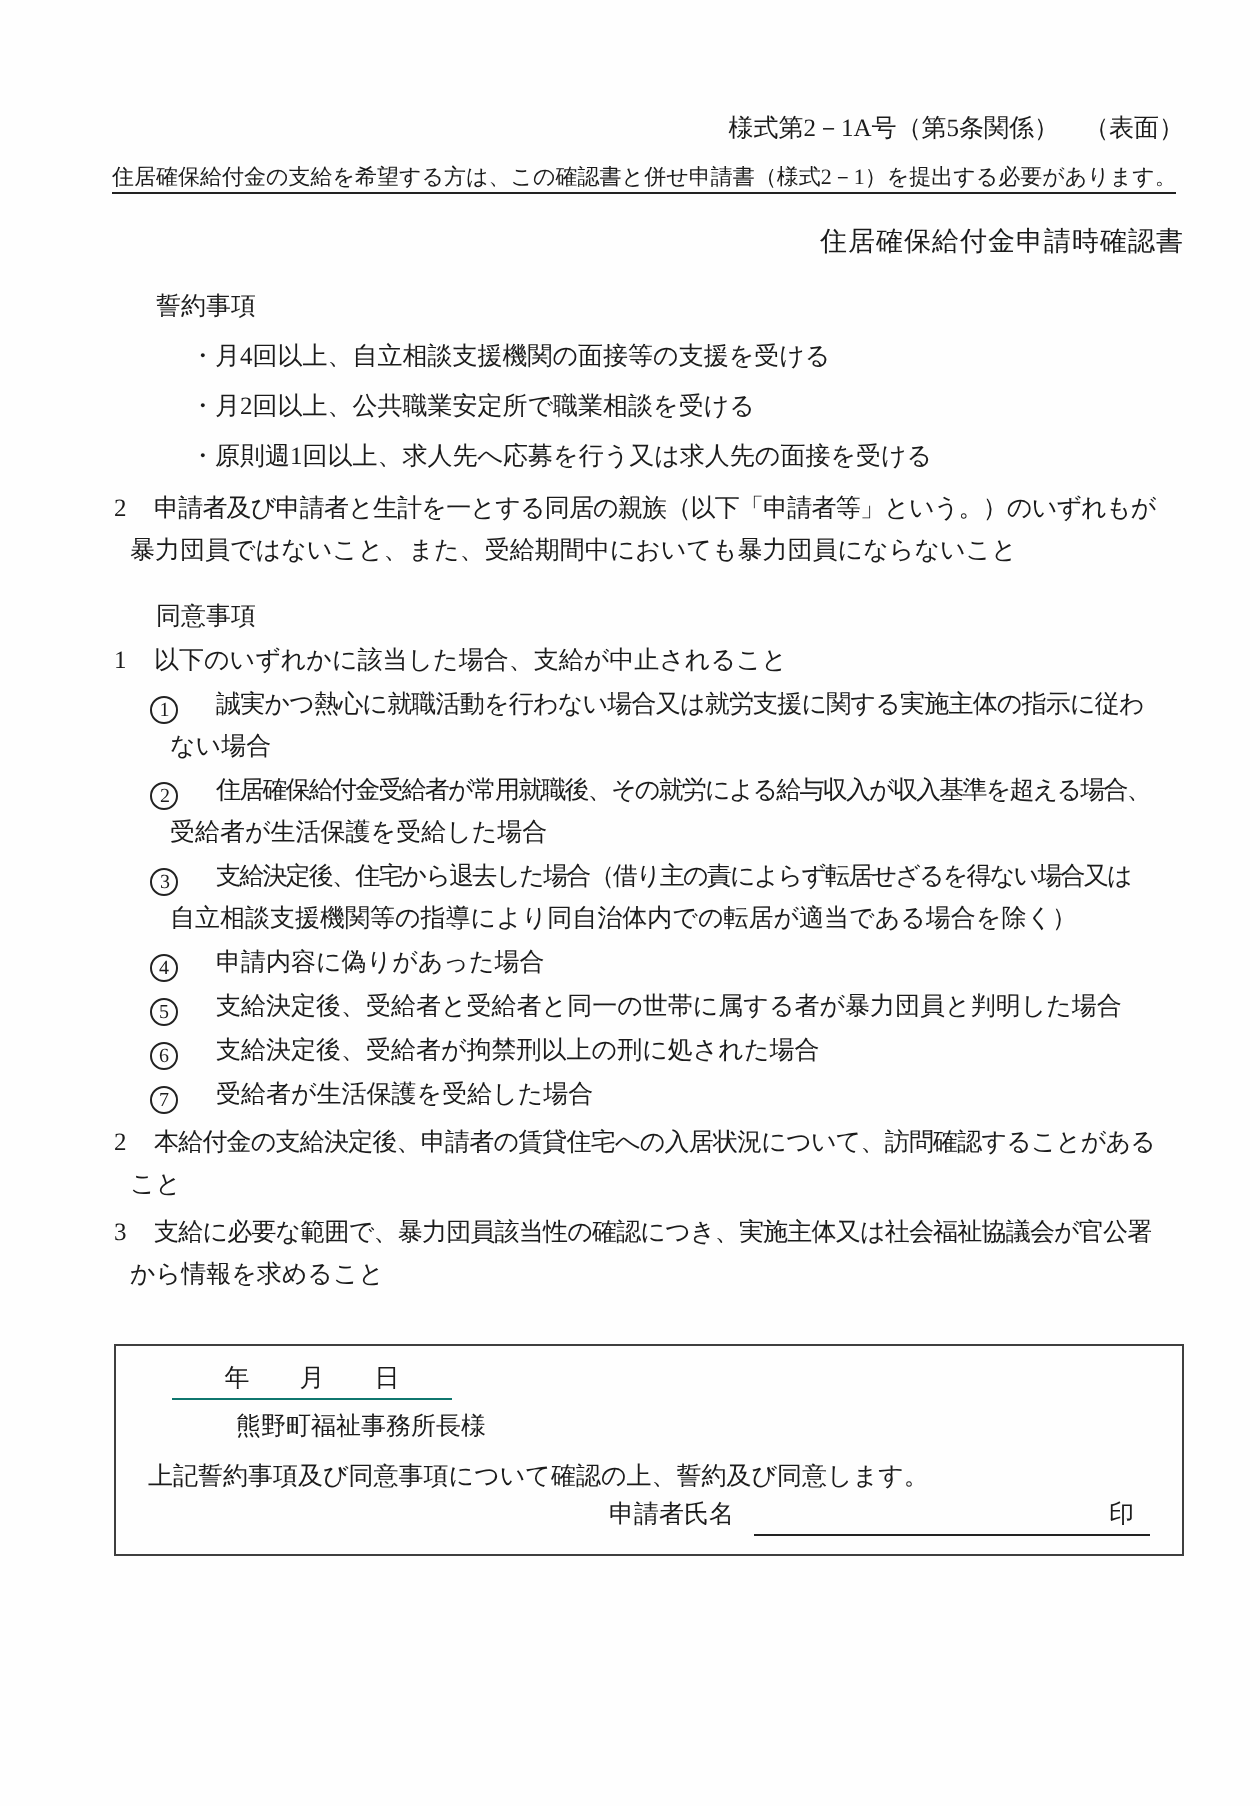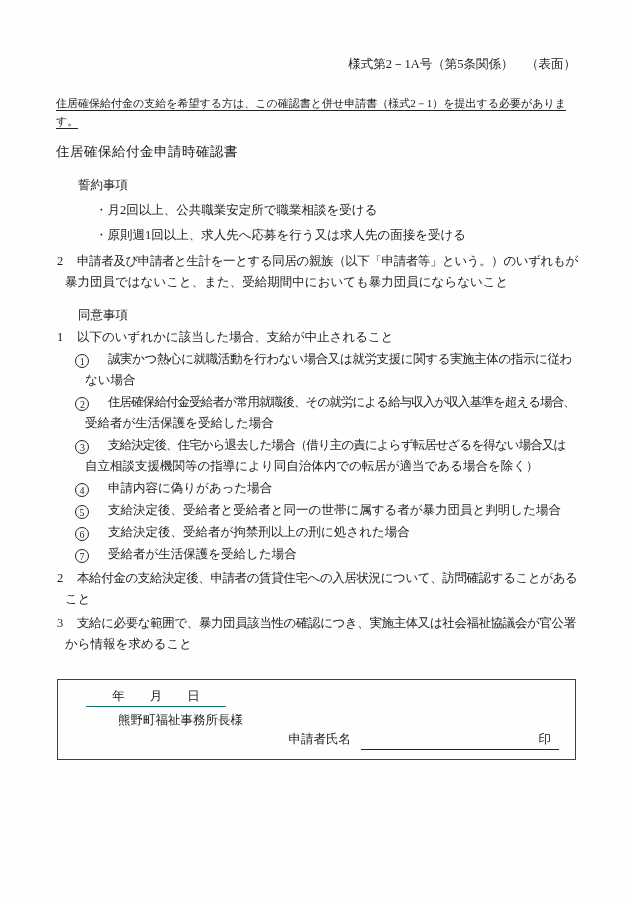--- a/index.html
+++ b/index.html
@@ -9,28 +9,28 @@
     background: #ffffff;
   }
   .page {
     width: 630px;
     height: 903px;
     background: #fefefe;
     overflow: hidden;
     position: relative;
   }
   .doc {
-    padding: 54px 54px 0 56px;
+    padding: 54px 38px 0 56px;
     font-size: 12.5px;
     line-height: 21px;
   }
   .form-number { text-align: right; line-height: 20px; }
-  .notice { margin-top: 20px; font-size: 11px; line-height: 18px; }
+  .notice { margin-top: 6px; font-size: 11px; line-height: 18px; }
   .notice .u { border-bottom: 1px solid #222; padding-bottom: 1px; }
-  .title { text-align: left; margin-top: 12px; font-size: 13.5px; line-height: 21px; letter-spacing: 0.5px; font-family: Liberation Mono, monospace; }
+  .title { text-align: right; margin-top: 12px; font-size: 13.5px; line-height: 21px; letter-spacing: 0.5px; }
   .sec-heading { padding-left: 22px; margin-top: 12px; }
   .n-item { padding-left: 9px; margin-top: 1px; }
   .n-item .first { text-indent: -8px; }
   .num { display: inline-block; width: 20px; text-indent: 0; }
   .bullets { padding-left: 39px; margin-top: 2px; }
   .bullets .line { line-height: 25px; }
   .sub { padding-left: 29px; margin-top: 1px; }
   .sub .first { text-indent: -10px; }
   .marker { display: inline-block; width: 33px; text-indent: 0; }
   .circ {
@@ -75,20 +75,21 @@
     <div class="notice">
       <span class="u">住居確保給付金の支給を希望する方は、この確認書と併せ申請書（様式2－1）を提出する必要があります。</span>
     </div>
 
     <div class="title">住居確保給付金申請時確認書</div>
 
     <div class="sec-heading">誓約事項</div>
 
 
     <div class="bullets">
+      <div class="line">・月4回以上、自立相談支援機関の面接等の支援を受ける</div>
       <div class="line">・月2回以上、公共職業安定所で職業相談を受ける</div>
       <div class="line">・原則週1回以上、求人先へ応募を行う又は求人先の面接を受ける</div>
     </div>
 
     <div class="n-item" style="margin-top:3px">
       <div class="first line cmp1"><span class="num">2</span><span>申請者及び申請者と生計を一とする同居の親族（以下「申請者等」という。）のいずれもが</span></div>
       <div class="line">暴力団員ではないこと、また、受給期間中においても暴力団員にならないこと</div>
     </div>
 
     <div class="sec-heading">同意事項</div>
@@ -136,20 +137,21 @@
     <div class="n-item" style="margin-top:3px">
       <div class="first line cmp1"><span class="num">3</span><span>支給に必要な範囲で、暴力団員該当性の確認につき、実施主体又は社会福祉協議会が官公署</span></div>
       <div class="line">から情報を求めること</div>
     </div>
 
     <div class="sig-box">
       <div class="date-row">
         <span class="date-line">年　　月　　日</span>
       </div>
       <div class="addressee">熊野町福祉事務所長様</div>
+      <div class="statement">上記誓約事項及び同意事項について確認の上、誓約及び同意します。</div>
       <div class="name-row">
         <span>申請者氏名</span>
         <span class="name-line"><span>印</span></span>
       </div>
     </div>
 
   </div>
 </div>
 
 </body></html>

